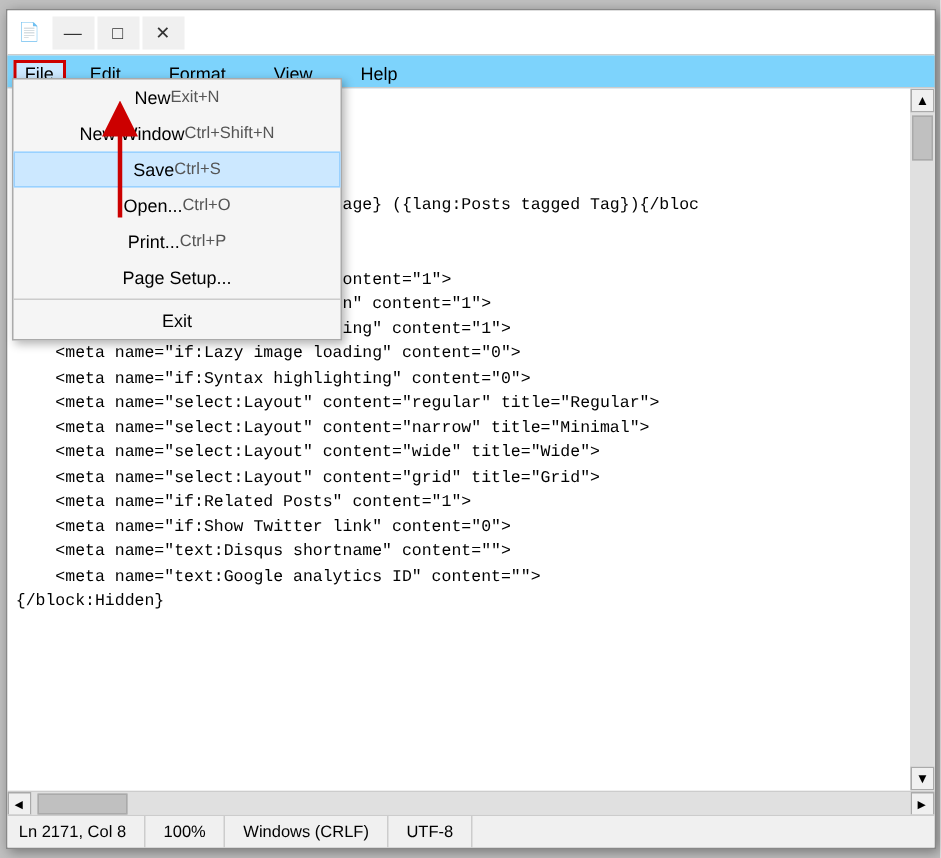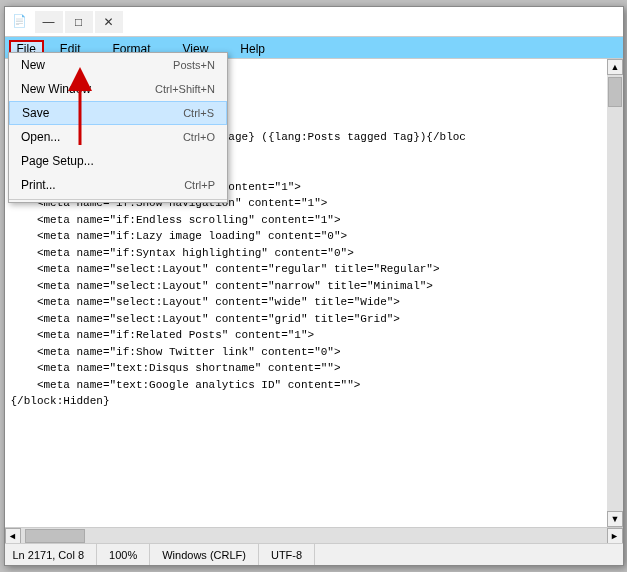--- a/index.html
+++ b/index.html
@@ -95,21 +95,21 @@
       z-index: 100;
       width: 220px;
     }
     .dropdown-item {
       display: flex;
       align-items: center;
       padding: 4px 12px;
       cursor: pointer;
       font-size: 12px;
       color: #000;
-      justify-content: space-between;
+      justify-content: center;
       height: 24px;
     }
     .dropdown-item.highlighted {
       background: #cce8ff;
       border: 1px solid #99d1ff;
     }
     .dropdown-item .shortcut {
       color: #555;
       font-size: 11px;
     }
@@ -246,43 +246,47 @@
     <div class="menu-item active" style="border: 2px solid #cc0000; padding: 0 6px;">File</div>
     <div class="menu-item">Edit</div>
     <div class="menu-item">Format</div>
     <div class="menu-item">View</div>
     <div class="menu-item">Help</div>
   </div>
 
   <div class="dropdown-overlay">
     <div class="dropdown-item">
       <span>New</span>
-      <span class="shortcut">Posts+N</span>
+      <span class="shortcut">Exit+N</span>
     </div>
     <div class="dropdown-item">
       <span>New Window</span>
       <span class="shortcut">Ctrl+Shift+N</span>
     </div>
     <div class="dropdown-item highlighted">
       <span>Save</span>
       <span class="shortcut">Ctrl+S</span>
     </div>
     <div class="dropdown-item">
       <span>Open...</span>
       <span class="shortcut">Ctrl+O</span>
     </div>
     <div class="dropdown-item">
+      <span>Print...</span>
+      <span class="shortcut">Ctrl+P</span>
+    </div>
+    <div class="dropdown-item">
       <span>Page Setup...</span>
       <span class="shortcut"></span>
     </div>
-    <div class="dropdown-item">
-      <span>Print...</span>
-      <span class="shortcut">Ctrl+P</span>
-    </div>
     <div class="dropdown-separator"></div>
+    <div class="dropdown-item">
+      <span>Exit</span>
+      <span class="shortcut"></span>
+    </div>
   </div>
 
   <svg class="red-arrow" width="40" height="90" viewBox="0 0 40 90">
     <defs>
       <marker id="arrowhead" markerWidth="8" markerHeight="8" refX="4" refY="4" orient="auto">
         <polygon points="0 0, 8 4, 0 8" fill="#cc0000"></polygon>
       </marker>
     </defs>
     <line x1="20" y1="80" x2="20" y2="14" stroke="#cc0000" stroke-width="3" marker-end="url(#arrowhead)"></line>
   </svg>

